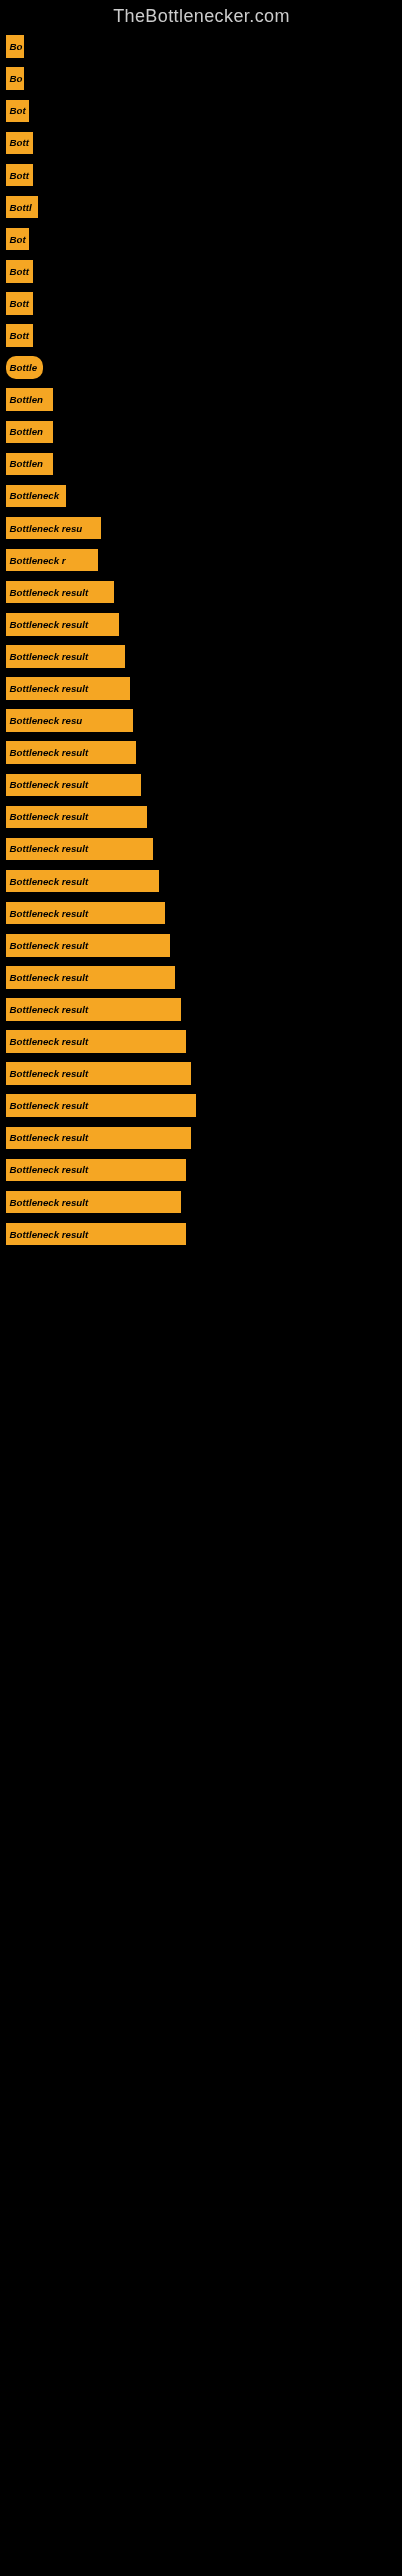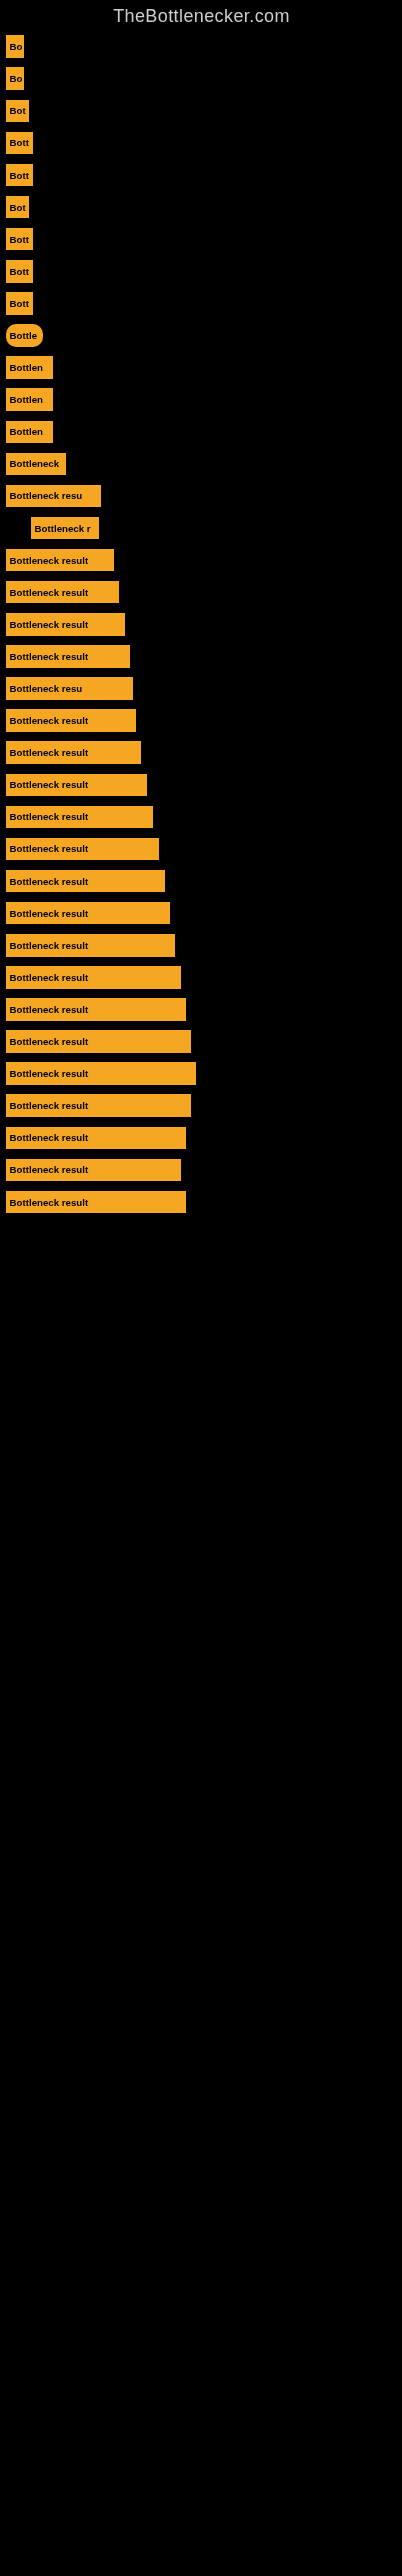--- a/index.html
+++ b/index.html
@@ -15,20 +15,21 @@
       font-size: 18px;
       text-align: center;
       padding: 6.4px 0 3.2px 0;
       letter-spacing: 0.4px;
     }
     .bar-row {
       display: flex;
       align-items: center;
       margin: 0 0 0 6.4px;
       padding: 4.8px 0;
+      font-style: italic;
     }
     .bar {
       background-color: #f5a623;
       height: 22.5px;
       display: flex;
       align-items: center;
       padding: 0 3.2px;
       white-space: nowrap;
       overflow: hidden;
       font-size: 9.7px;
@@ -51,20 +52,23 @@
     <div class="bar-row">
       <div class="bar" style="width: 22.5px;">Bot</div>
     </div>
     <div class="bar-row">
       <div class="bar" style="width: 27px;">Bott</div>
     </div>
     <div class="bar-row">
       <div class="bar" style="width: 27px;">Bott</div>
     </div>
     <div class="bar-row">
+      <div class="bar" style="width: 32px;">Bottl</div>
+    </div>
+    <div class="bar-row">
       <div class="bar" style="width: 22.5px;">Bot</div>
     </div>
     <div class="bar-row">
       <div class="bar" style="width: 27px;">Bott</div>
     </div>
     <div class="bar-row">
       <div class="bar" style="width: 27px;">Bott</div>
     </div>
     <div class="bar-row">
       <div class="bar" style="width: 27px;">Bott</div>
@@ -81,21 +85,21 @@
     <div class="bar-row">
       <div class="bar" style="width: 47px;">Bottlen</div>
     </div>
     <div class="bar-row">
       <div class="bar" style="width: 60px;">Bottleneck</div>
     </div>
     <div class="bar-row">
       <div class="bar" style="width: 95px;">Bottleneck resu</div>
     </div>
     <div class="bar-row">
-      <div class="bar" style="width: 68px; margin-left: 25px;">Bottleneck r</div>
+      <div class="bar" style="width: 92px;">Bottleneck r</div>
     </div>
     <div class="bar-row">
       <div class="bar" style="width: 108px;">Bottleneck result</div>
     </div>
     <div class="bar-row">
       <div class="bar" style="width: 113px;">Bottleneck result</div>
     </div>
     <div class="bar-row">
       <div class="bar" style="width: 119px;">Bottleneck result</div>
     </div>

